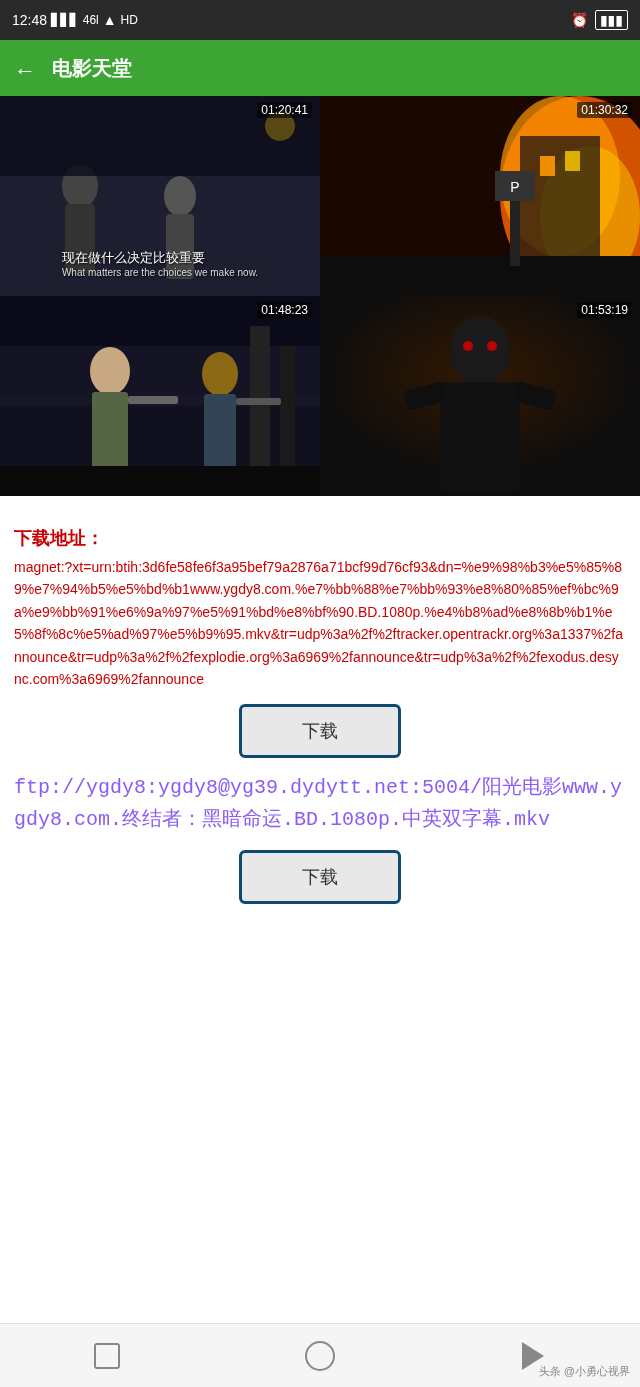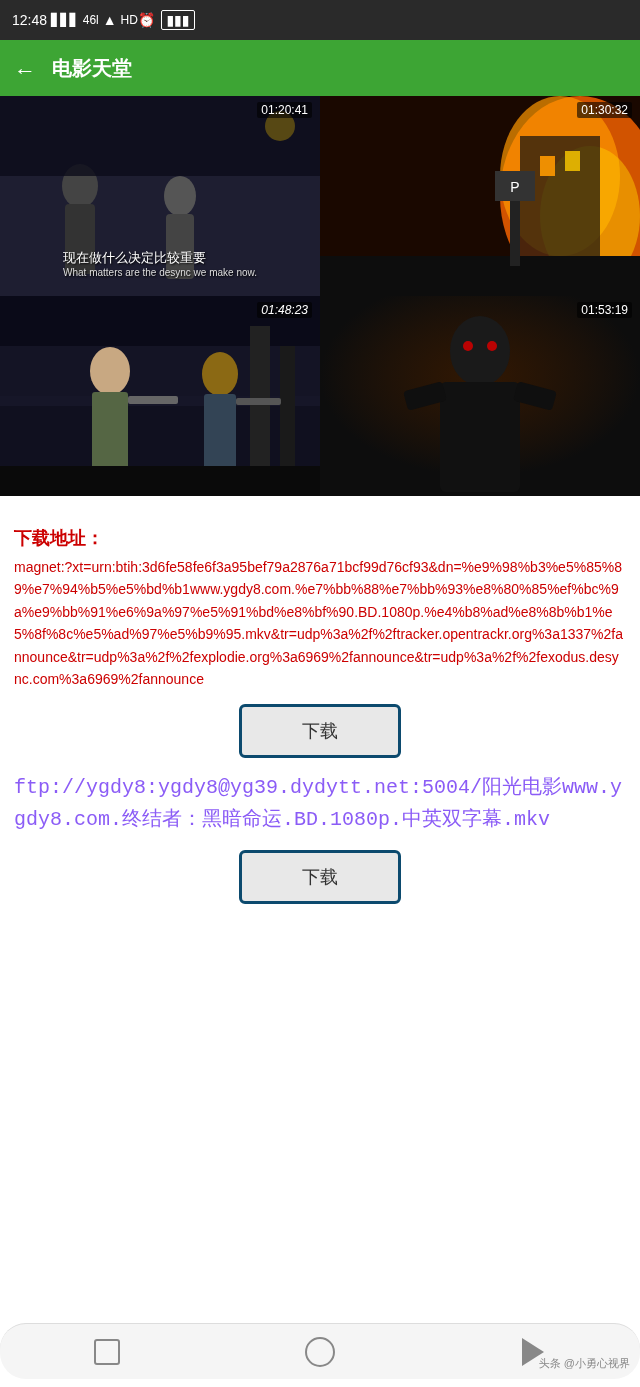--- a/index.html
+++ b/index.html
@@ -12,20 +12,21 @@
       overflow-x: hidden;
     }
 
     
     .status-bar {
       background: #2a2a2a;
       color: #fff;
       height: 40px;
       display: flex;
       align-items: center;
+      justify-content: space-between;
       padding: 0 12px;
       font-size: 14px;
     }
     .status-left { display: flex; align-items: center; gap: 4px; }
     .status-right { display: flex; align-items: center; gap: 6px; }
 
     
     .nav-bar {
       background: #3da534;
       height: 56px;
@@ -74,21 +75,21 @@
       transform: translateX(-50%);
       text-align: left;
       white-space: nowrap;
     }
     .video-subtitle .zh { color: #fff; font-size: 13px; display: block; text-shadow: 1px 1px 2px #000; }
     .video-subtitle .en { color: #ddd; font-size: 10px; display: block; text-shadow: 1px 1px 2px #000; }
 
     
     .scene-1 { background: linear-gradient(135deg, #1a1a2e 30%, #2d2d2d 60%, #3a3a3a 100%); }
     .scene-2 { background: linear-gradient(135deg, #1a0a00 20%, #8b3a00 50%, #cc6600 70%, #ff9900 90%); }
-    .scene-3 { background: linear-gradient(135deg, #0a0a1a 30%, #1a1a3a 60%, #2a2a4a 100%); font-style: italic; }
+    .scene-3 { background: linear-gradient(135deg, #0a0a1a 30%, #1a1a3a 60%, #2a2a4a 100%); }
     .scene-4 { background: linear-gradient(135deg, #0d0d0d 30%, #1a1a1a 60%, #2d1a0a 100%); }
 
     
     .content {
       padding: 10px 14px 20px 14px;
       margin-top: 20px;
     }
 
     .download-label {
       color: #cc0000;
@@ -127,30 +128,29 @@
       font-size: 20px;
       word-break: break-all;
       line-height: 1.6;
       margin-bottom: 14px;
       font-family: Liberation Mono, monospace;
     }
 
     
     .bottom-nav {
       position: fixed;
-      bottom: 8px;
+      bottom: 0;
       left: 0;
       width: 640px;
-      height: 56px;
+      height: 64px;
       background: #f5f5f5;
       border-top: 1px solid #ddd;
       display: flex;
       align-items: center;
       justify-content: space-around;
-      border-radius: 26px;
     }
     .bottom-nav-item {
       display: flex;
       align-items: center;
       justify-content: center;
       width: 60px;
       height: 40px;
     }
     .nav-square {
       width: 26px;
@@ -207,21 +207,21 @@
       <rect x="65" y="108" width="30" height="70" fill="#333" rx="4"></rect>
       <ellipse cx="180" cy="100" rx="16" ry="20" fill="#555"></ellipse>
       <rect x="166" y="118" width="28" height="65" fill="#444" rx="4"></rect>
 
       <rect x="0" y="0" width="320" height="80" fill="#0d0d1a" opacity="0.8"></rect>
       <circle cx="280" cy="30" r="15" fill="#ffcc00" opacity="0.3"></circle>
     </svg>
     <div class="video-timestamp">01:20:41</div>
     <div class="video-subtitle">
       <span class="zh">现在做什么决定比较重要</span>
-      <span class="en">What matters are the desync we make now.</span>
+      <span class="en">What matters are the choices we make now.</span>
     </div>
   </div>
 
   <div class="video-cell scene-2">
     <svg width="100%" height="100%" viewBox="0 0 320 200" preserveAspectRatio="xMidYMid slice">
       <rect width="320" height="200" fill="#1a0800"></rect>
 
       <ellipse cx="260" cy="100" rx="80" ry="100" fill="#ff6600" opacity="0.8"></ellipse>
       <ellipse cx="240" cy="80" rx="60" ry="80" fill="#ff9900" opacity="0.7"></ellipse>
       <ellipse cx="270" cy="120" rx="50" ry="70" fill="#ffcc00" opacity="0.5"></ellipse>

